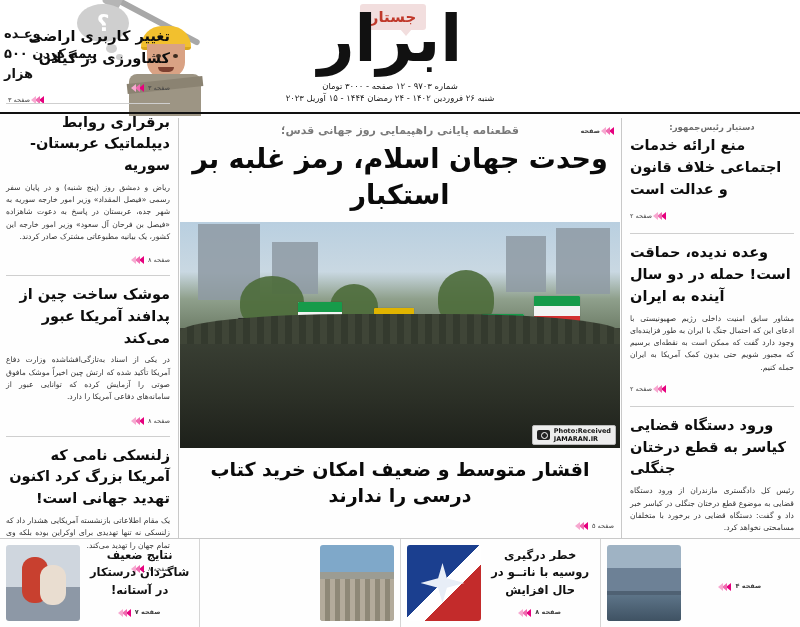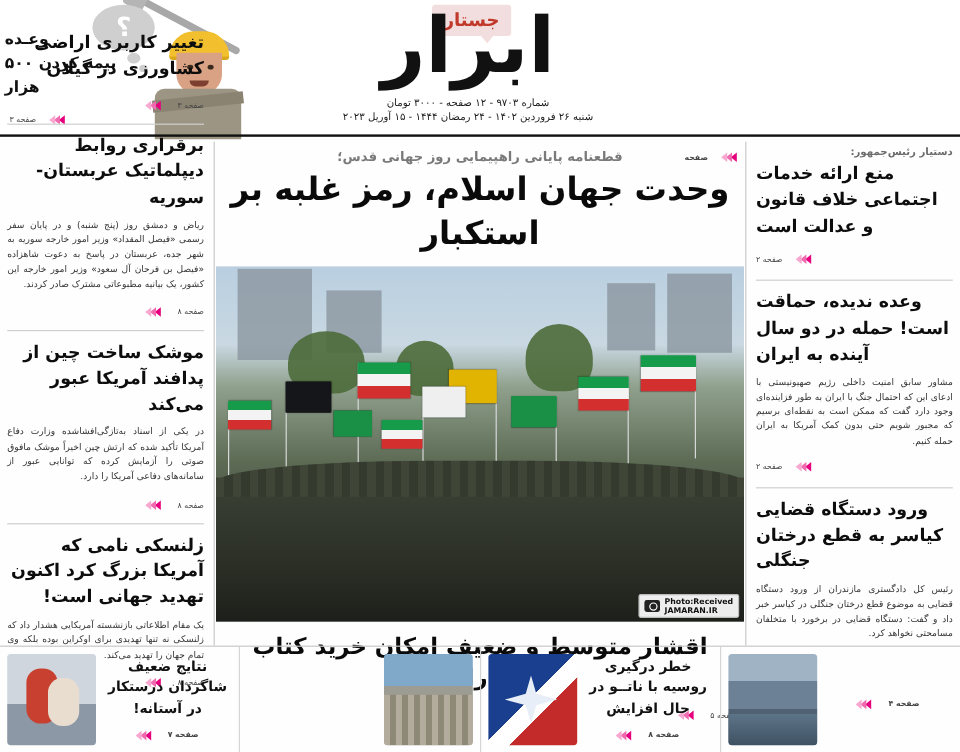--- a/index.html
+++ b/index.html
@@ -126,21 +126,21 @@
   .promo-text {
     position: absolute;
     top: 24px; right: 102px; left: 4px;
     text-align: left;
     font-size: 13px; font-weight: bold; color: #111;
     line-height: 1.55;
   }
   .promo-page { position: absolute; bottom: 4px; left: 8px; }
 
   
-  .pref { display: inline-flex; align-items: center; gap: 12px; direction: rtl; }
+  .pref { display: inline-flex; align-items: center; gap: 2px; direction: rtl; }
   .pref .lbl { font-size: 6.5px; color: #444; }
   .pref .chevs { display: inline-flex; gap: 0px; margin-right: 2px; }
   .pref .chevs i {
     display: inline-block; width: 0; height: 0;
     border-top: 4px solid transparent;
     border-bottom: 4px solid transparent;
     border-right: 5px solid #e6007e;
     margin-left: -1px;
   }
   .pref .chevs i:nth-child(2) { border-right-color: #f06ab0; }
@@ -165,21 +165,21 @@
     width: 178px; height: 540px;
     padding: 4px 8px 0 6px;
   }
   .divider-v {
     position: absolute; top: 118px;
     width: 1px; background: #c9c9c9;
   }
 
   .art { margin-bottom: 9px; }
   .art .kicker {
-    font-size: 8.5px; color: #6b6b6b; text-align: right;
+    font-size: 8.5px; color: #6b6b6b; text-align: center;
     margin-bottom: 3px; font-weight: bold;
   }
   .art h2 {
     font-size: 14.5px; font-weight: bold; color: #0d0d0d;
     line-height: 1.5; text-align: left;
     margin-bottom: 5px;
   }
   .col-right .art h2 { text-align: left; }
   .col-left .art h2 { text-align: right; }
   .art p.body {
@@ -208,21 +208,21 @@
     text-align: center;
     font-size: 27px; font-weight: bold; color: #0a0a0a;
     line-height: 1.35;
     padding: 2px 4px 8px;
     letter-spacing: -0.5px;
   }
 
   
   .photo {
     position: relative;
-    width: 100%; height: 296px;
+    width: 100%; height: 226px;
     background: linear-gradient(#b9cfe0 0%, #c9d8e2 22%, #8fa08c 34%, #5d6b55 55%, #3b4237 78%, #2a2f28 100%);
     overflow: hidden;
   }
   .sky-building {
     position:absolute; background:#8e9aa3; opacity:.85;
   }
   .tree { position:absolute; background:#4c6b3a; border-radius:50% 50% 40% 40%; opacity:.9; }
   .crowd {
     position:absolute; bottom:0; left:0; right:0; height:120px;
     background: linear-gradient(#3c4236 0%, #2b2f26 60%, #1d201a 100%);

